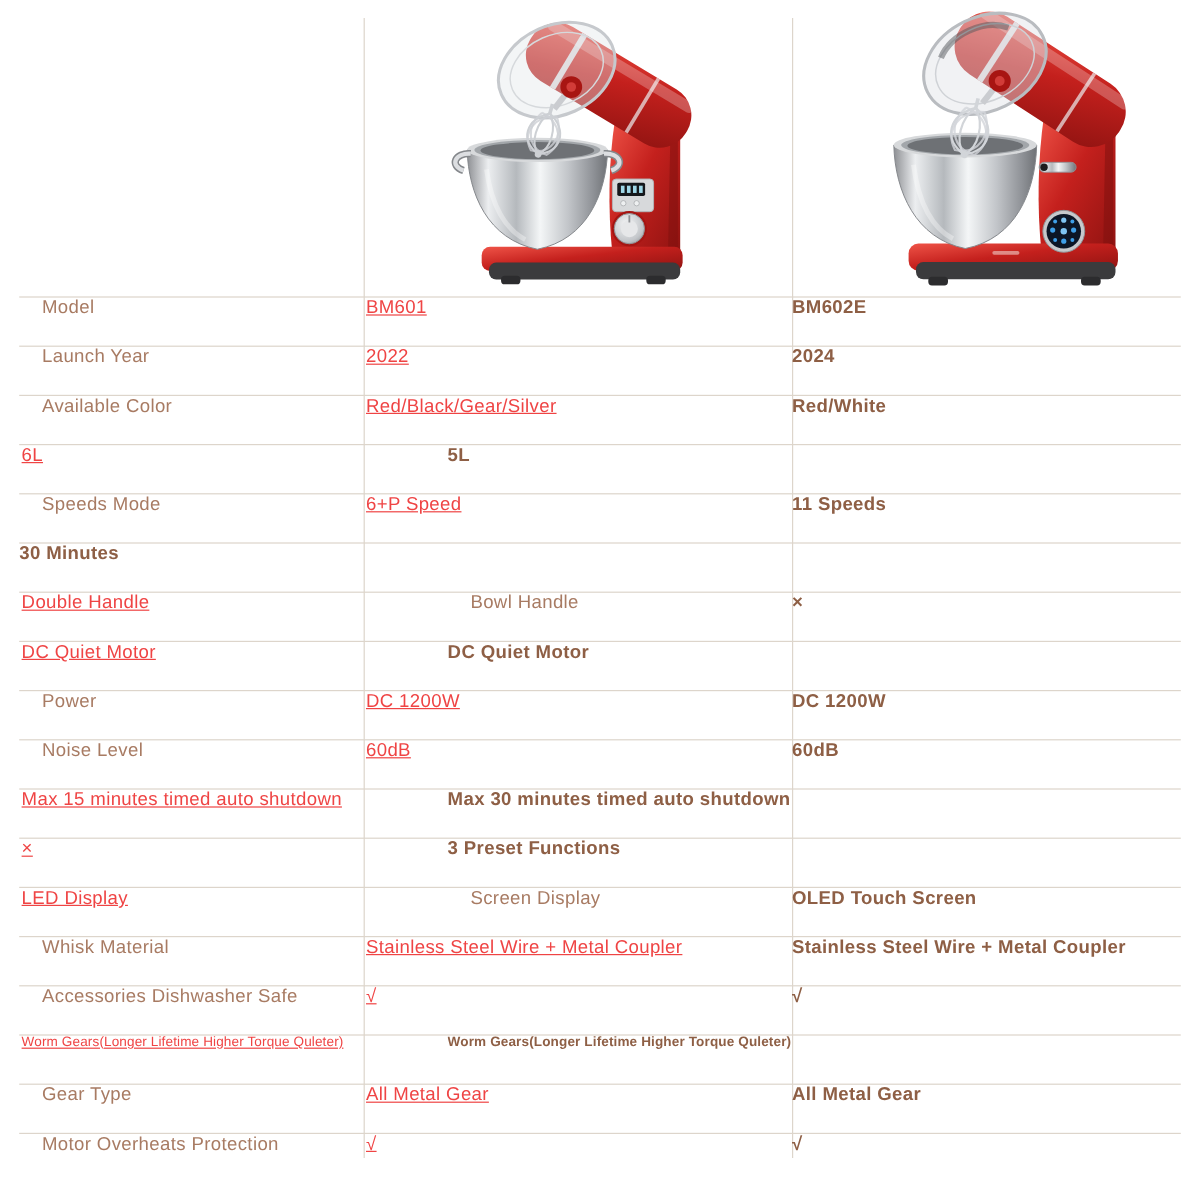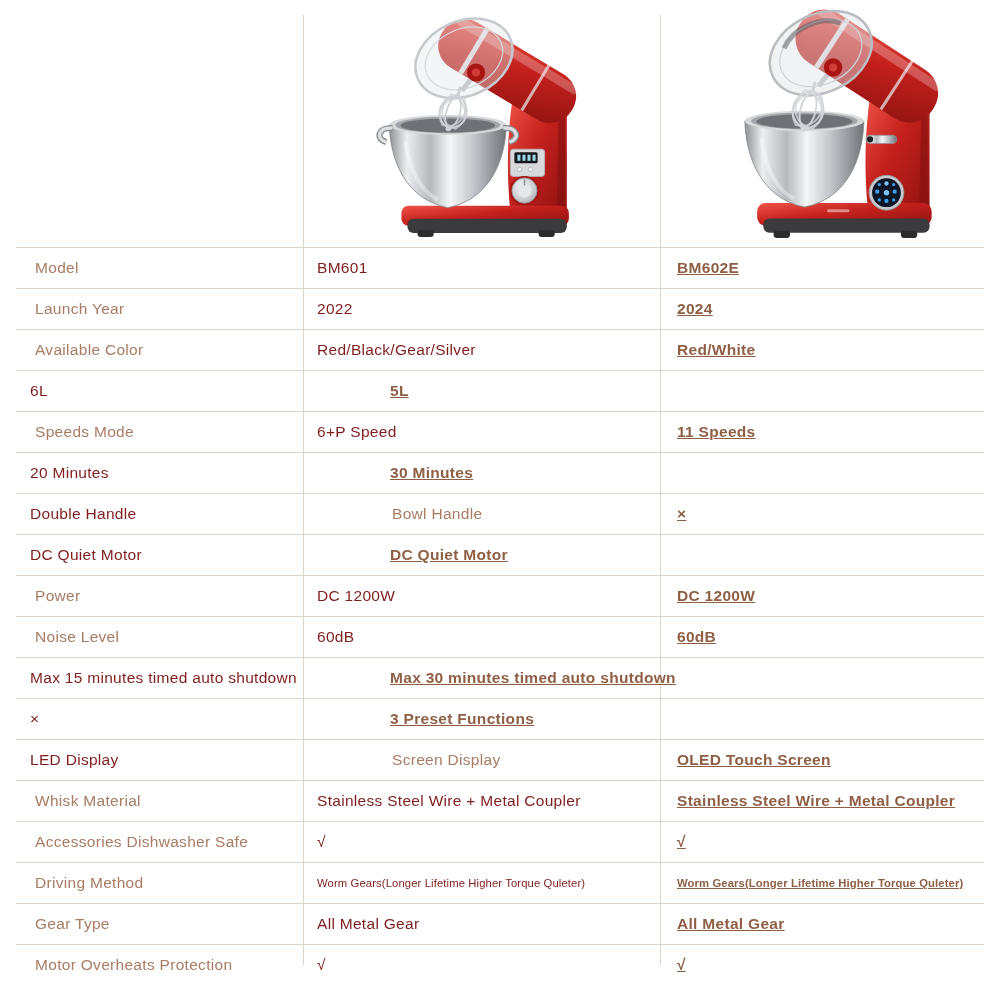--- a/index.html
+++ b/index.html
@@ -7,33 +7,33 @@
     position:relative;width:1000px;height:1000px;background:#ffffff;
     font-family:"Liberation Sans", sans-serif;overflow:hidden;
   }
   .vline{position:absolute;top:15px;width:1px;height:950px;background:#ddd5cb;}
   .vline-1{left:303px;}
   .vline-2{left:660px;}
   .mixer{position:absolute;}
   .mixer-a{left:358px;top:12px;width:224px;height:230px;}
   .mixer-b{left:716px;top:8px;width:226px;height:234px;}
   .ctable{position:absolute;left:16px;top:247px;width:968px;}
-  .trow{display:flex;height:40px;border-top:1px solid #ddd5cb;align-items:center;}
+  .trow{display:flex;height:40px;border-top:1px solid #ddd5cb;}
   .cell{white-space:nowrap;overflow:hidden;}
   .cell-label{
     width:287px;box-sizing:border-box;padding-left:19px;
     color:#a87b63;font-size:15.5px;letter-spacing:.3px;
   }
   .cell-mid{
-    width:357px;box-sizing:border-box;padding-left:14px;
-    color:#7f1d1d;font-size:15.5px;letter-spacing:.3px;
+    width:357px;box-sizing:border-box;padding-left:2px;
+    color:#ef4444;font-size:15.5px;letter-spacing:.3px;text-decoration:underline;
   }
   .cell-right{
-    flex:1;box-sizing:border-box;padding-left:17px;
-    color:#8e5f45;font-size:15.5px;font-weight:bold;letter-spacing:.3px;text-decoration:underline;
+    flex:1;box-sizing:border-box;
+    color:#8e5f45;font-size:15.5px;font-weight:bold;letter-spacing:.3px;
   }
   
   .trow:nth-child(16) .cell-mid{font-size:11.3px;letter-spacing:.1px;}
   .trow:nth-child(16) .cell-right{font-size:11.3px;letter-spacing:.1px;}
 </style>
 </head>
 <body>
 
 <div class="page">
 
@@ -242,21 +242,20 @@
       <div class="trow">
       <div class="cell cell-mid">6L</div>
       <div class="cell cell-right">5L</div>
     </div>
       <div class="trow">
       <div class="cell cell-label">Speeds Mode</div>
       <div class="cell cell-mid">6+P Speed</div>
       <div class="cell cell-right">11 Speeds</div>
     </div>
       <div class="trow">
-      <div class="cell cell-mid">20 Minutes</div>
       <div class="cell cell-right">30 Minutes</div>
     </div>
       <div class="trow">
       <div class="cell cell-mid">Double Handle</div>
       <div class="cell cell-label">Bowl Handle</div>
       <div class="cell cell-right">×</div>
     </div>
       <div class="trow">
       <div class="cell cell-mid">DC Quiet Motor</div>
       <div class="cell cell-right">DC Quiet Motor</div>
@@ -288,21 +287,20 @@
       <div class="cell cell-label">Whisk Material</div>
       <div class="cell cell-mid">Stainless Steel Wire + Metal Coupler</div>
       <div class="cell cell-right">Stainless Steel Wire + Metal Coupler</div>
     </div>
       <div class="trow">
       <div class="cell cell-label">Accessories Dishwasher Safe</div>
       <div class="cell cell-mid">√</div>
       <div class="cell cell-right">√</div>
     </div>
       <div class="trow">
-      <div class="cell cell-label">Driving Method</div>
       <div class="cell cell-mid">Worm Gears(Longer Lifetime Higher Torque Quleter)</div>
       <div class="cell cell-right">Worm Gears(Longer Lifetime Higher Torque Quleter)</div>
     </div>
       <div class="trow">
       <div class="cell cell-label">Gear Type</div>
       <div class="cell cell-mid">All Metal Gear</div>
       <div class="cell cell-right">All Metal Gear</div>
     </div>
       <div class="trow">
       <div class="cell cell-label">Motor Overheats Protection</div>

